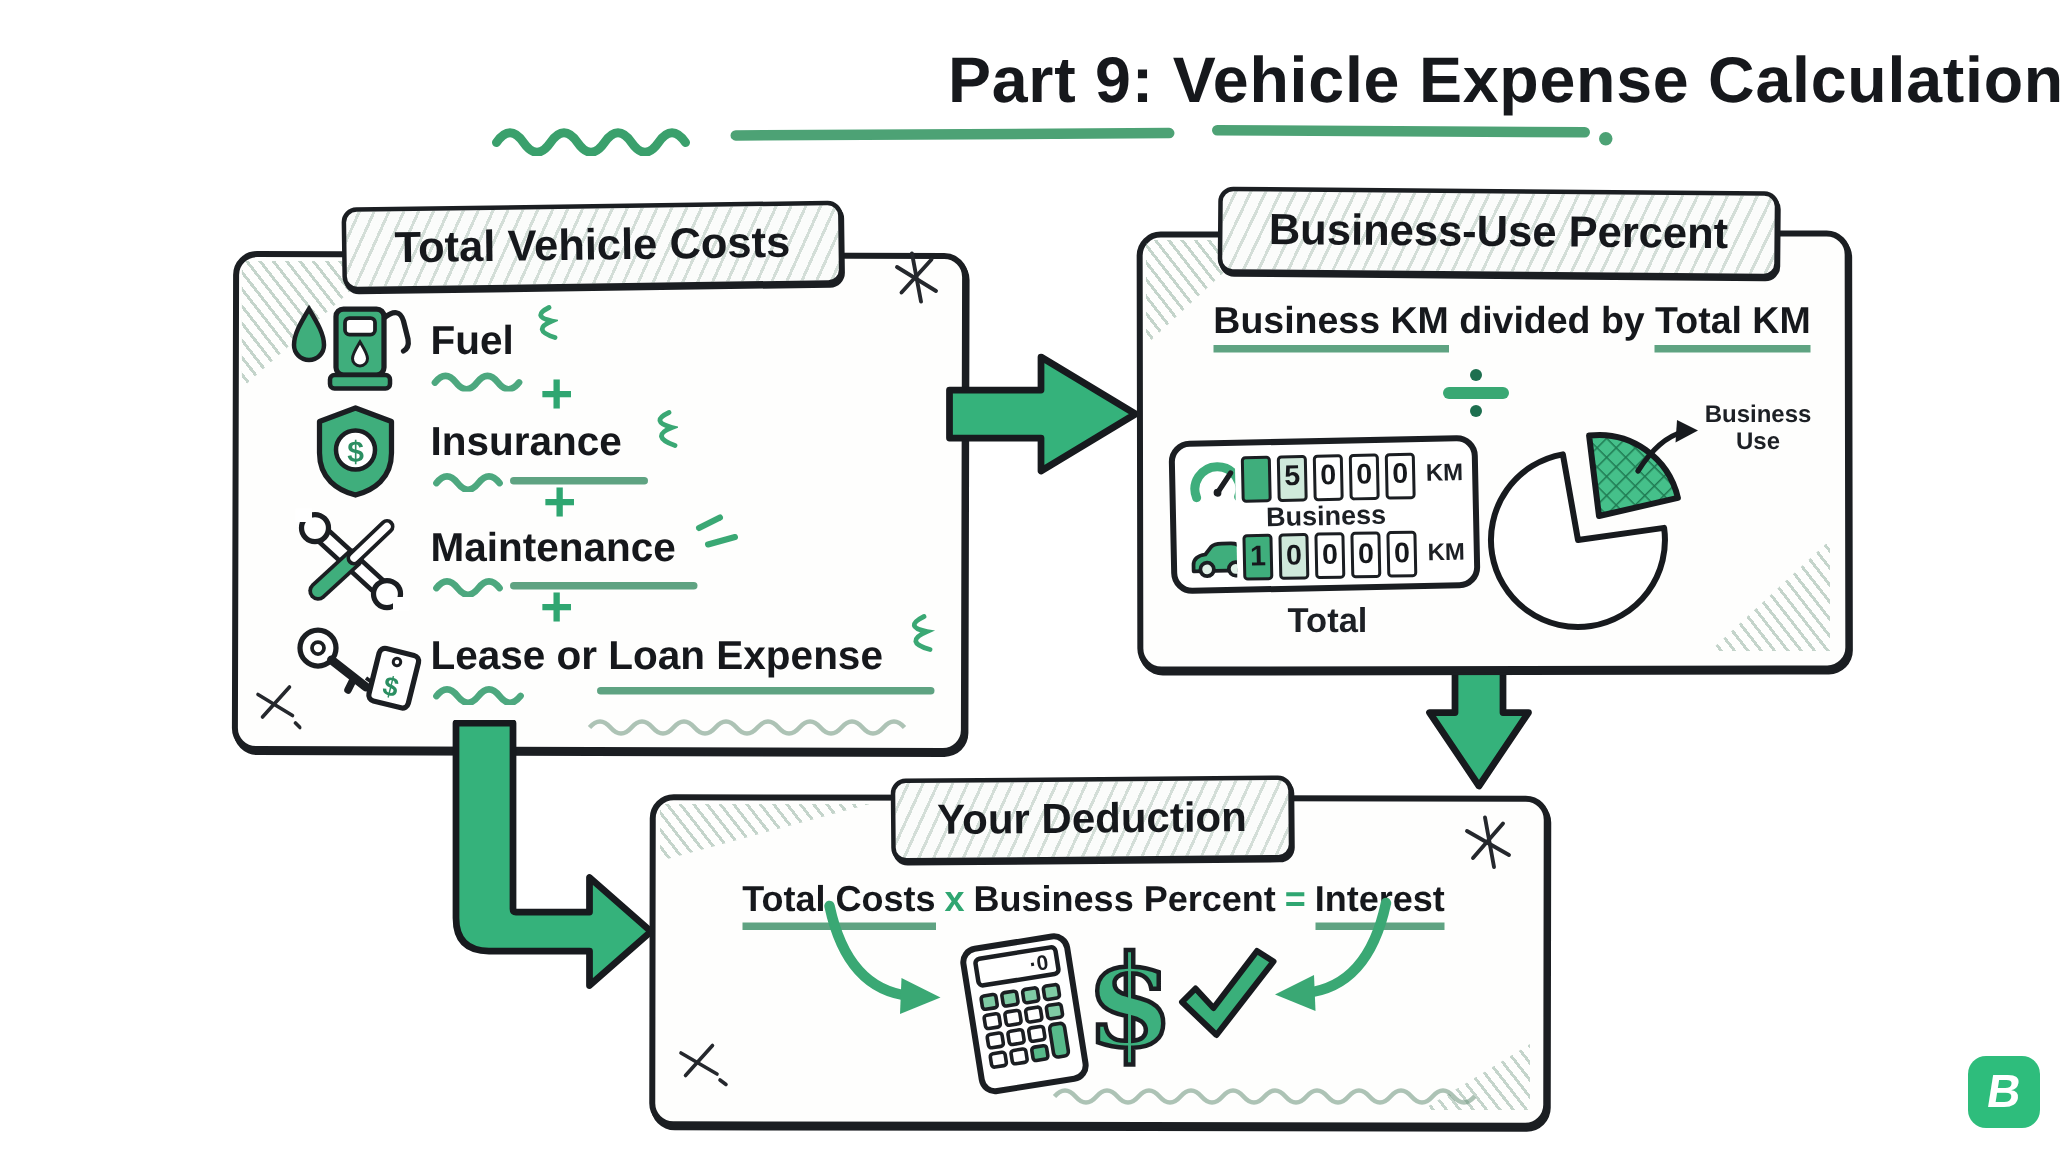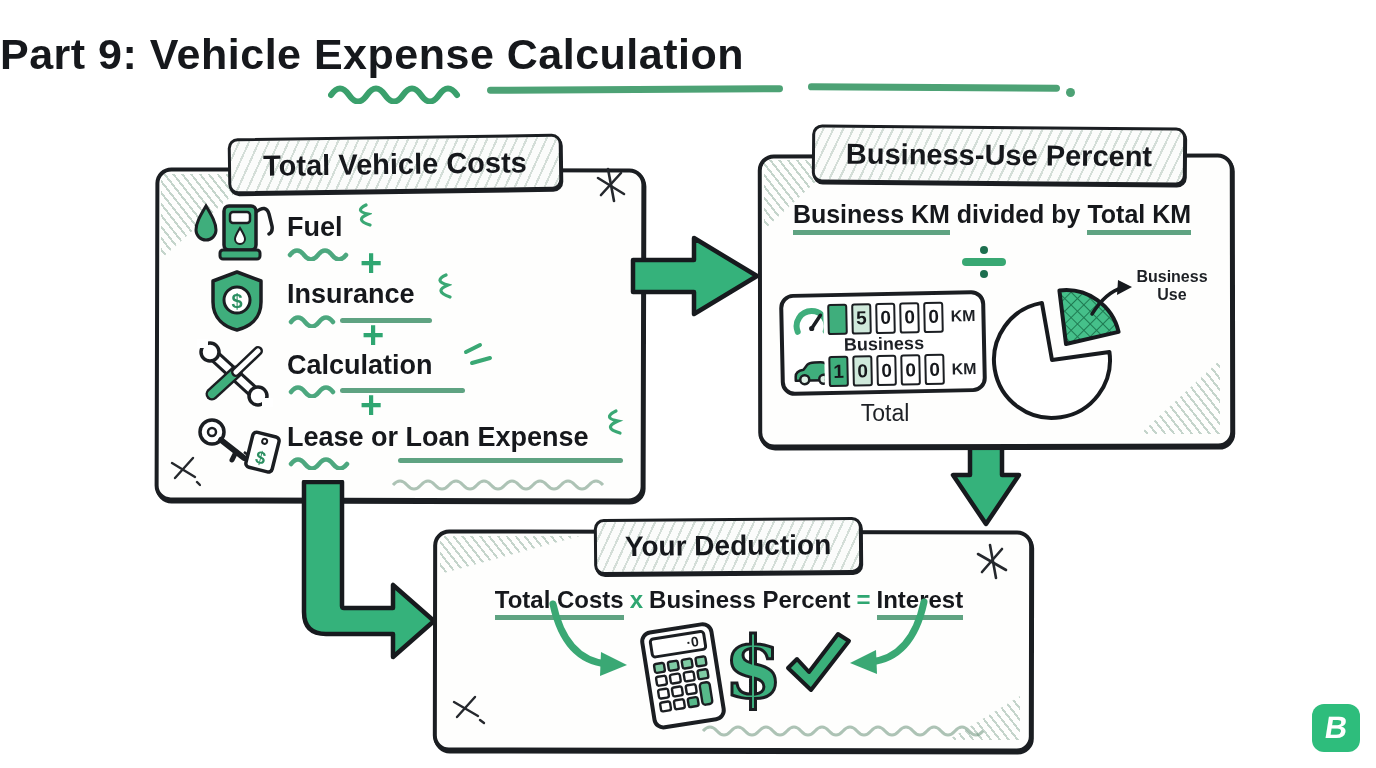--- a/index.html
+++ b/index.html
@@ -4,21 +4,21 @@
 <style>
   html,body{margin:0;padding:0;}
   body{
     width:1376px;height:768px;position:relative;overflow:hidden;
     background:#ffffff;color:#1d2025;
     font-family:"Liberation Sans", sans-serif;
   }
   .abs{position:absolute;}
   
   .title{
-    left:0;top:30px;width:1376px;text-align:left;
+    left:0;top:30px;width:1376px;text-align:right;
     font-size:43px;font-weight:bold;letter-spacing:.5px;color:#16181c;
   }
   
   .sketchbox{
     border:4px solid #1b1e22;border-radius:16px;background:#fefefd;
     box-shadow:1px 2px 0 #1b1e22;
   }
   .headerbar{
     border:3.5px solid #1b1e22;border-radius:10px;
     background:
@@ -32,40 +32,40 @@
     background:repeating-linear-gradient(52deg, rgba(110,150,128,0) 0 5px, rgba(110,150,128,.40) 5px 7px);
     pointer-events:none;
   }
   .tl{clip-path:polygon(0 0,100% 0,0 100%);}
   .br{clip-path:polygon(100% 100%,100% 0,0 100%);}
   
   .cost-label{font-size:27px;font-weight:bold;color:#16181c;white-space:nowrap;}
   .plus{font-size:38px;font-weight:bold;color:#2fa671;line-height:1;}
   .ubar{height:5px;border-radius:3px;background:#5fa382;}
   
-  .formula2{font-size:25px;font-weight:bold;text-align:center;color:#16181c;white-space:nowrap;}
+  .formula2{font-size:25px;font-weight:bold;text-align:center;color:#16181c;white-space:nowrap;padding-left:16px;}
   .u-green{border-bottom:5px solid #5fa382;padding-bottom:2px;}
   .divsym{display:flex;flex-direction:column;align-items:center;gap:4px;}
   .divsym .dot{width:8px;height:8px;border-radius:50%;background:#1d6f4f;}
   .divsym .bar{width:44px;height:8px;border-radius:4px;background:#39a873;}
   .odometer{
     border:4px solid #1b1e22;border-radius:14px;background:#fff;
     transform:rotate(-1.2deg);padding:6px 6px 4px 8px;
   }
   .odorow{display:flex;align-items:center;gap:4px;}
   .digit{
     width:20px;height:27px;border:2.5px solid #1b1e22;border-radius:3px;
     display:flex;align-items:center;justify-content:center;
     font-size:19px;font-weight:bold;background:#fff;color:#16181c;
   }
   .digit.fill{background:#3fae7c;}
   .digit.tint{background:#cfe9db;}
   .unit{font-size:16px;font-weight:bold;margin-left:3px;}
   .odolabel{font-size:18px;font-weight:bold;text-align:center;}
-  .total-label{font-size:23px;font-weight:normal;text-align:center;}
+  .total-label{font-size:23px;font-weight:bold;text-align:center;}
   .callout{font-size:16px;font-weight:bold;text-align:center;line-height:1.15;}
   
   .formula3{font-size:24px;font-weight:bold;text-align:center;color:#16181c;white-space:nowrap;}
   .op{color:#2fa671;padding:0 6px;}
   .dollar{
     font-family:"DejaVu Serif", serif;font-size:84px;font-weight:bold;color:#3db07e;
     -webkit-text-stroke:3px #1b1e22;line-height:1;
   }
   
   .logo{
@@ -139,21 +139,21 @@
   <line x1="14" y1="14" x2="62" y2="58" stroke="#ffffff" stroke-width="7" stroke-linecap="round"></line>
   <circle cx="14" cy="14" r="9" fill="#ffffff" stroke="#1b1e22" stroke-width="3.5"></circle>
   <rect x="1" y="1" width="11" height="9" fill="#ffffff"></rect>
   <circle cx="62" cy="58" r="9" fill="#ffffff" stroke="#1b1e22" stroke-width="3.5"></circle>
   <rect x="66" y="60" width="11" height="9" fill="#ffffff"></rect>
   <line x1="16" y1="56" x2="40" y2="34" stroke="#1b1e22" stroke-width="13" stroke-linecap="round"></line>
   <line x1="16" y1="56" x2="40" y2="34" stroke="#3fae7c" stroke-width="8" stroke-linecap="round"></line>
   <line x1="40" y1="34" x2="62" y2="13" stroke="#1b1e22" stroke-width="10" stroke-linecap="round"></line>
   <line x1="40" y1="34" x2="62" y2="13" stroke="#ffffff" stroke-width="5" stroke-linecap="round"></line>
 </svg>
-<div class="abs cost-label" style="left:287px;top:350px;">Calculation</div>
+<div class="abs cost-label" style="left:287px;top:350px;">Maintenance</div>
 <svg class="abs" style="left:462px;top:342px;" width="34" height="26">
   <g stroke="#3aa874" stroke-width="4" stroke-linecap="round">
     <line x1="4" y1="10" x2="18" y2="3"></line>
       <line x1="10" y1="21" x2="28" y2="16"></line>
   </g>
 </svg>
 <svg class="abs" style="left:288px;top:384px;" width="48" height="14">
   <path d="M3,8 q7,-9 14,0 t14,0 t14,0" stroke="#4da87f" stroke-width="4.5" fill="none" stroke-linecap="round"></path>
 </svg>
 <div class="abs ubar" style="left:340px;top:388px;width:125px;"></div>

